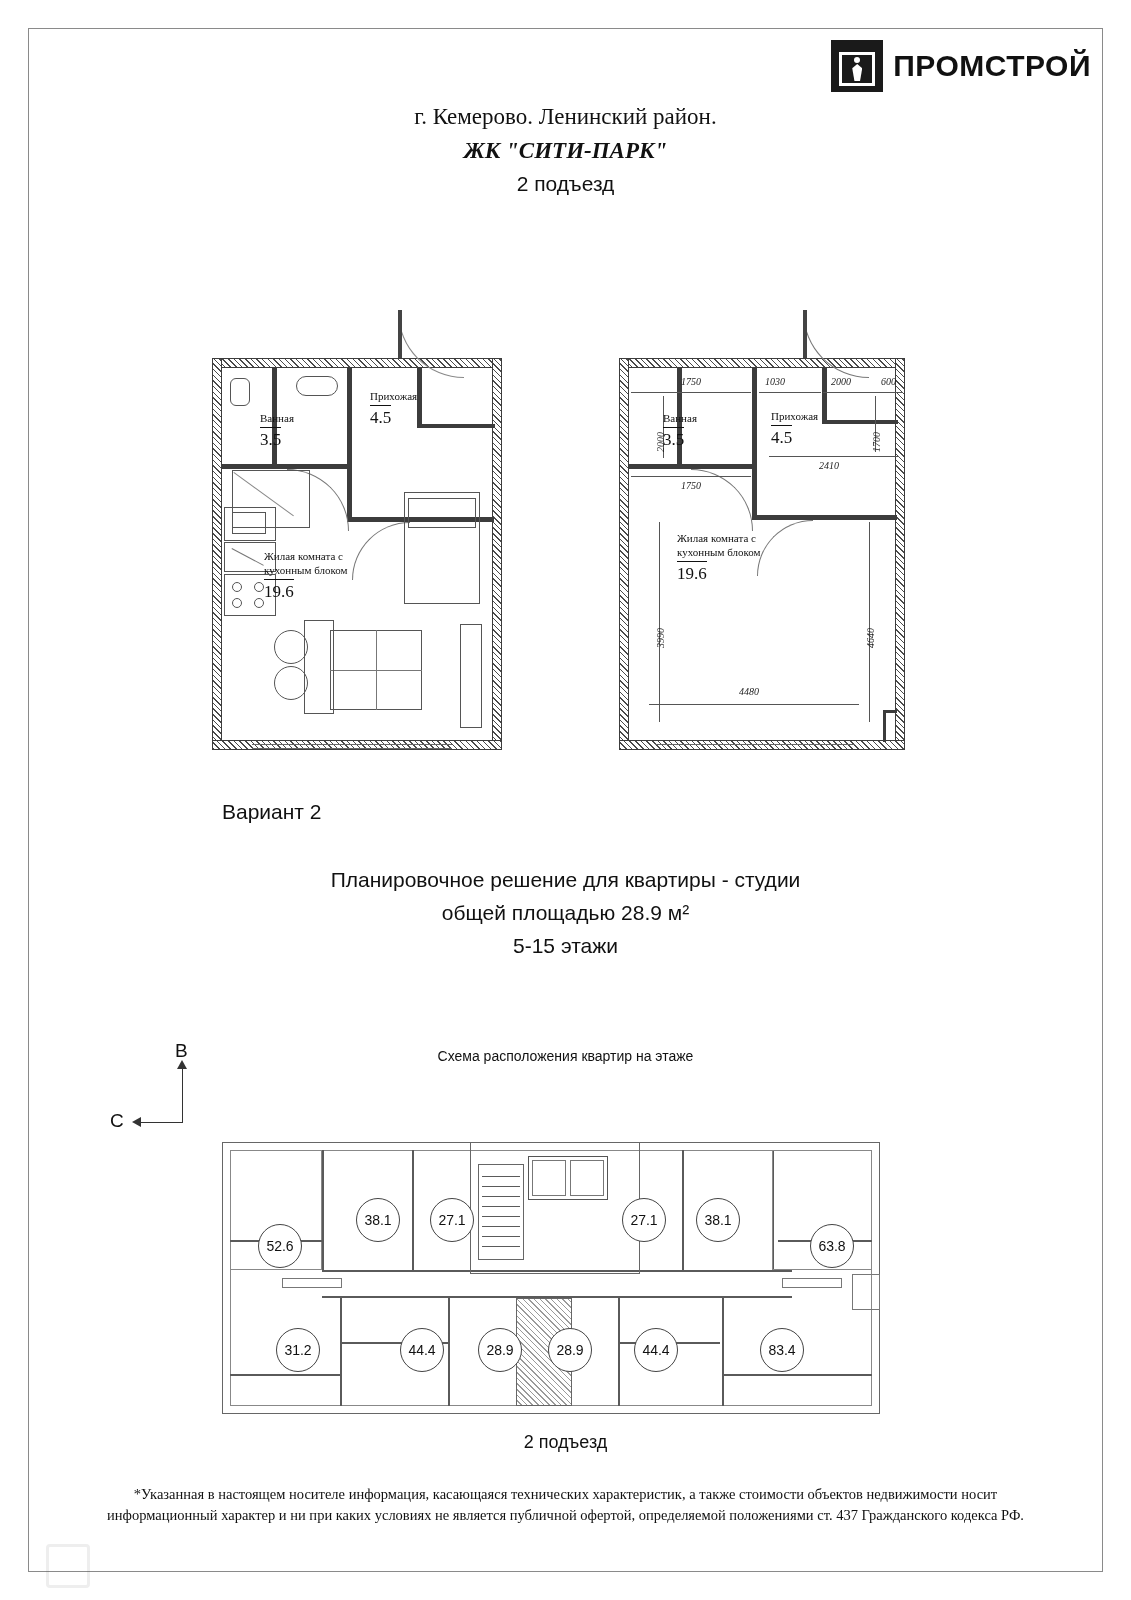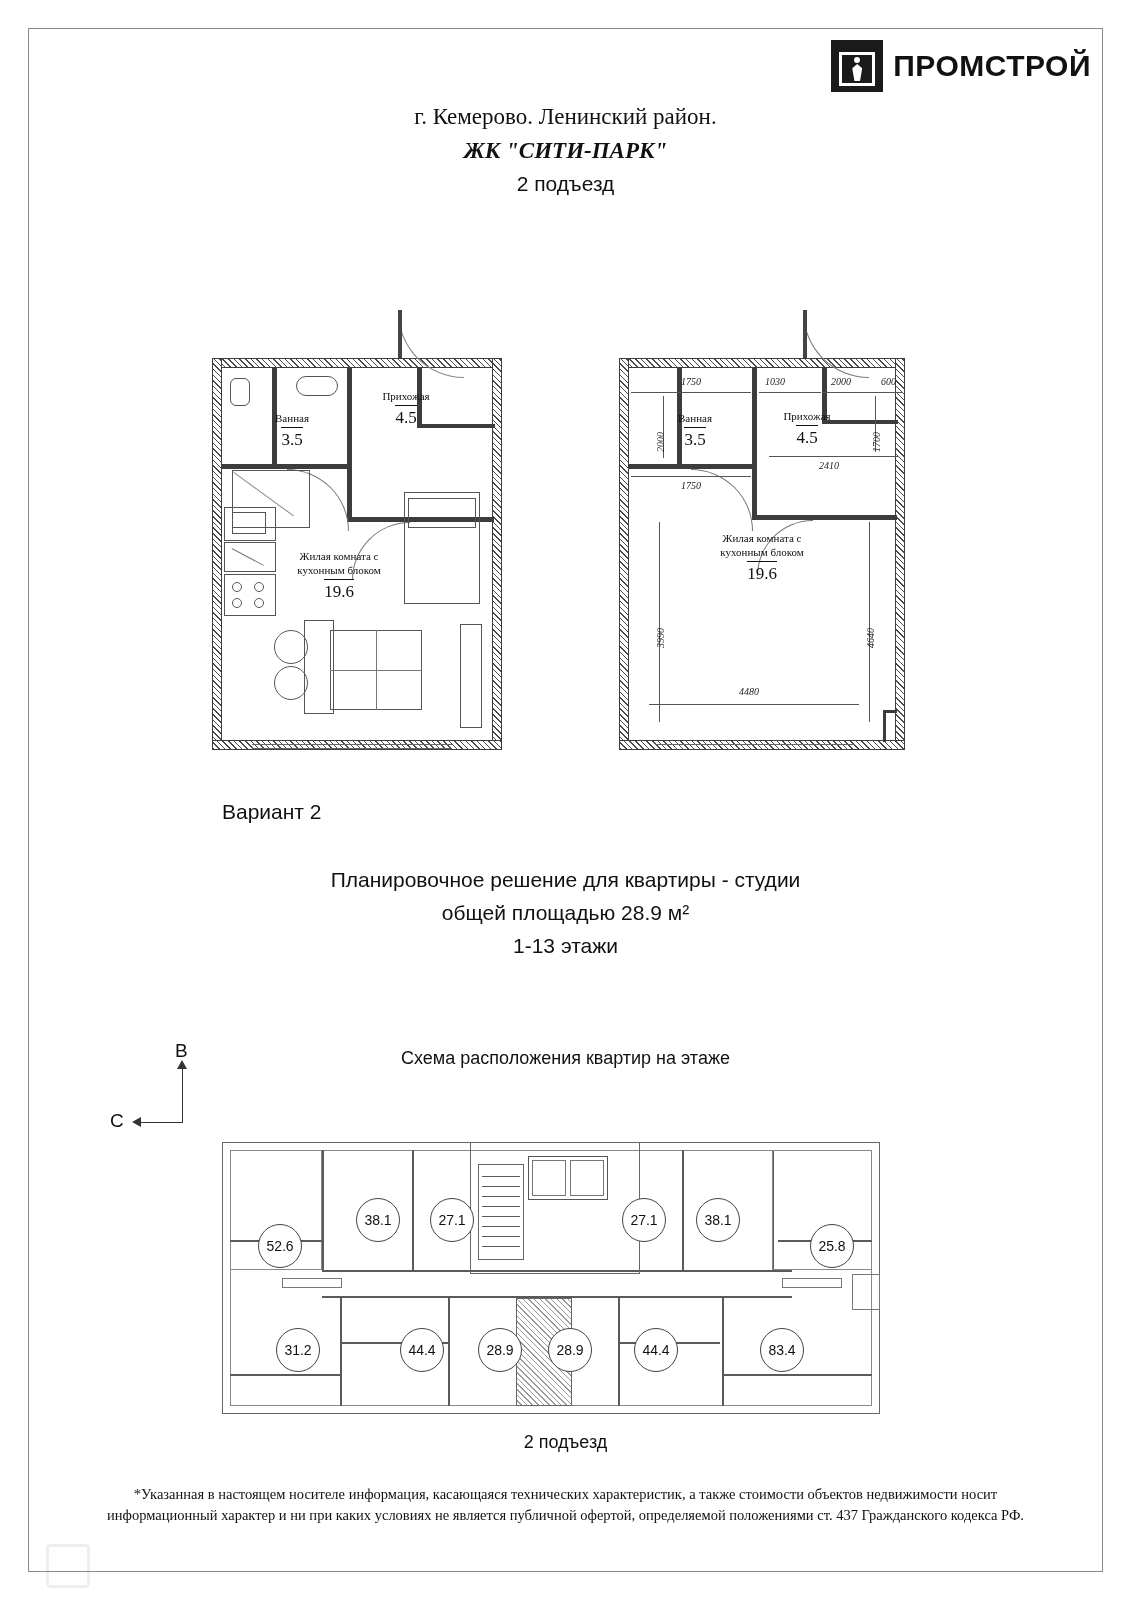--- a/index.html
+++ b/index.html
@@ -26,39 +26,39 @@
   .plan{position:absolute;}
   .planA{left:212px;top:352px;width:290px;height:398px;}
   .planB{left:619px;top:352px;width:286px;height:398px;}
 
   .wall{position:absolute;background:
       repeating-linear-gradient(45deg,#4a4a4a 0,#4a4a4a 1px,#fff 1px,#fff 4px);
       border:1px solid #3c3c3c;box-sizing:border-box;}
   .thin{position:absolute;background:#3c3c3c;}
   .room-line{position:absolute;border:1px solid #555;box-sizing:border-box;}
 
-  .lbl{position:absolute;text-align:center;font-family:"Liberation Serif",serif;font-size:11px;line-height:1.25;color:#111;}
+  .lbl{position:absolute;font-family:"Liberation Serif",serif;font-size:11px;line-height:1.25;color:#111;}
   .lbl .num{display:inline-block;border-top:1px solid #111;padding-top:1px;margin-top:1px;font-size:17px;}
 
   .dim{position:absolute;font-family:"Liberation Serif",serif;font-style:italic;font-size:10px;color:#222;}
   .dim.v{transform:rotate(-90deg);transform-origin:left top;white-space:nowrap;}
   .dimline{position:absolute;background:#555;height:1px;}
   .dimline.v{width:1px;height:auto;}
 
   .swing{position:absolute;border:1px solid #777;border-radius:50%;box-sizing:border-box;}
 
   
   .variant{position:absolute;left:222px;top:800px;font-family:"Liberation Sans",sans-serif;font-size:21px;font-weight:normal;}
   .mid{position:absolute;left:0;right:0;top:868px;text-align:center;font-family:"Liberation Sans",sans-serif;}
   .mid .m1{font-size:21px;margin-bottom:9px;}
   .mid .m2{font-size:21px;margin-bottom:9px;}
   .mid .m3{font-size:21px;}
 
   
-  .scheme-title{position:absolute;left:0;right:0;top:1048px;text-align:center;font-family:"Liberation Sans",sans-serif;font-size:18px;}
+  .scheme-title{position:absolute;left:0;right:0;top:1048px;text-align:center;font-family:"Liberation Sans",sans-serif;font-size:14px;}
   .compass{position:absolute;left:120px;top:1050px;width:110px;height:90px;}
   .compass .vline{position:absolute;left:62px;top:16px;width:1px;height:56px;background:#333;}
   .compass .hline{position:absolute;left:18px;top:72px;width:45px;height:1px;background:#333;}
   .compass .arrow-up{position:absolute;left:57px;top:10px;width:0;height:0;border-left:5px solid transparent;border-right:5px solid transparent;border-bottom:9px solid #333;}
   .compass .arrow-left{position:absolute;left:12px;top:67px;width:0;height:0;border-top:5px solid transparent;border-bottom:5px solid transparent;border-right:9px solid #333;}
   .compass .lv{position:absolute;left:55px;top:-10px;font-size:19px;font-family:"Liberation Sans",sans-serif;}
   .compass .lh{position:absolute;left:-10px;top:60px;font-size:19px;font-family:"Liberation Sans",sans-serif;}
 
   .floorplan{position:absolute;left:222px;top:1128px;width:660px;height:290px;}
   .fp-out{position:absolute;border:1px solid #555;box-sizing:border-box;}
@@ -217,21 +217,21 @@
       <span>Жилая комната с</span><br>
       <span>кухонным блоком</span><br>
       <span class="num">19.6</span>
     </div>
   </div>
 
   <div class="variant">Вариант  2</div>
   <div class="mid">
     <div class="m1">Планировочное решение  для квартиры - студии</div>
     <div class="m2">общей площадью 28.9 м²</div>
-    <div class="m3">1-13  этажи</div>
+    <div class="m3">5-15  этажи</div>
   </div>
 
   <div class="scheme-title">Схема расположения квартир на этаже</div>
   <div class="compass">
     <div class="vline"></div>
       <div class="hline"></div>
     <div class="arrow-up"></div>
     <div class="arrow-left"></div>
     <div class="lv">В</div>
     <div class="lh">С</div>
@@ -281,21 +281,21 @@
 
     <div class="fp-out" style="left:630px;top:146px;width:28px;height:36px;border-color:#777;"></div>
     <div class="fp-out" style="left:560px;top:150px;width:60px;height:10px;border-color:#777;"></div>
     <div class="fp-out" style="left:60px;top:150px;width:60px;height:10px;border-color:#777;"></div>
 
     <div class="area" style="left:36px;top:96px;">52.6</div>
     <div class="area" style="left:134px;top:70px;">38.1</div>
     <div class="area" style="left:208px;top:70px;">27.1</div>
     <div class="area" style="left:400px;top:70px;">27.1</div>
     <div class="area" style="left:474px;top:70px;">38.1</div>
-    <div class="area" style="left:588px;top:96px;">25.8</div>
+    <div class="area" style="left:588px;top:96px;">63.8</div>
 
     <div class="area" style="left:54px;top:200px;">31.2</div>
     <div class="area" style="left:178px;top:200px;">44.4</div>
     <div class="area" style="left:256px;top:200px;">28.9</div>
     <div class="area" style="left:326px;top:200px;">28.9</div>
     <div class="area" style="left:412px;top:200px;">44.4</div>
     <div class="area" style="left:538px;top:200px;">83.4</div>
   </div>
 
   <div class="podezd2">2 подъезд</div>

